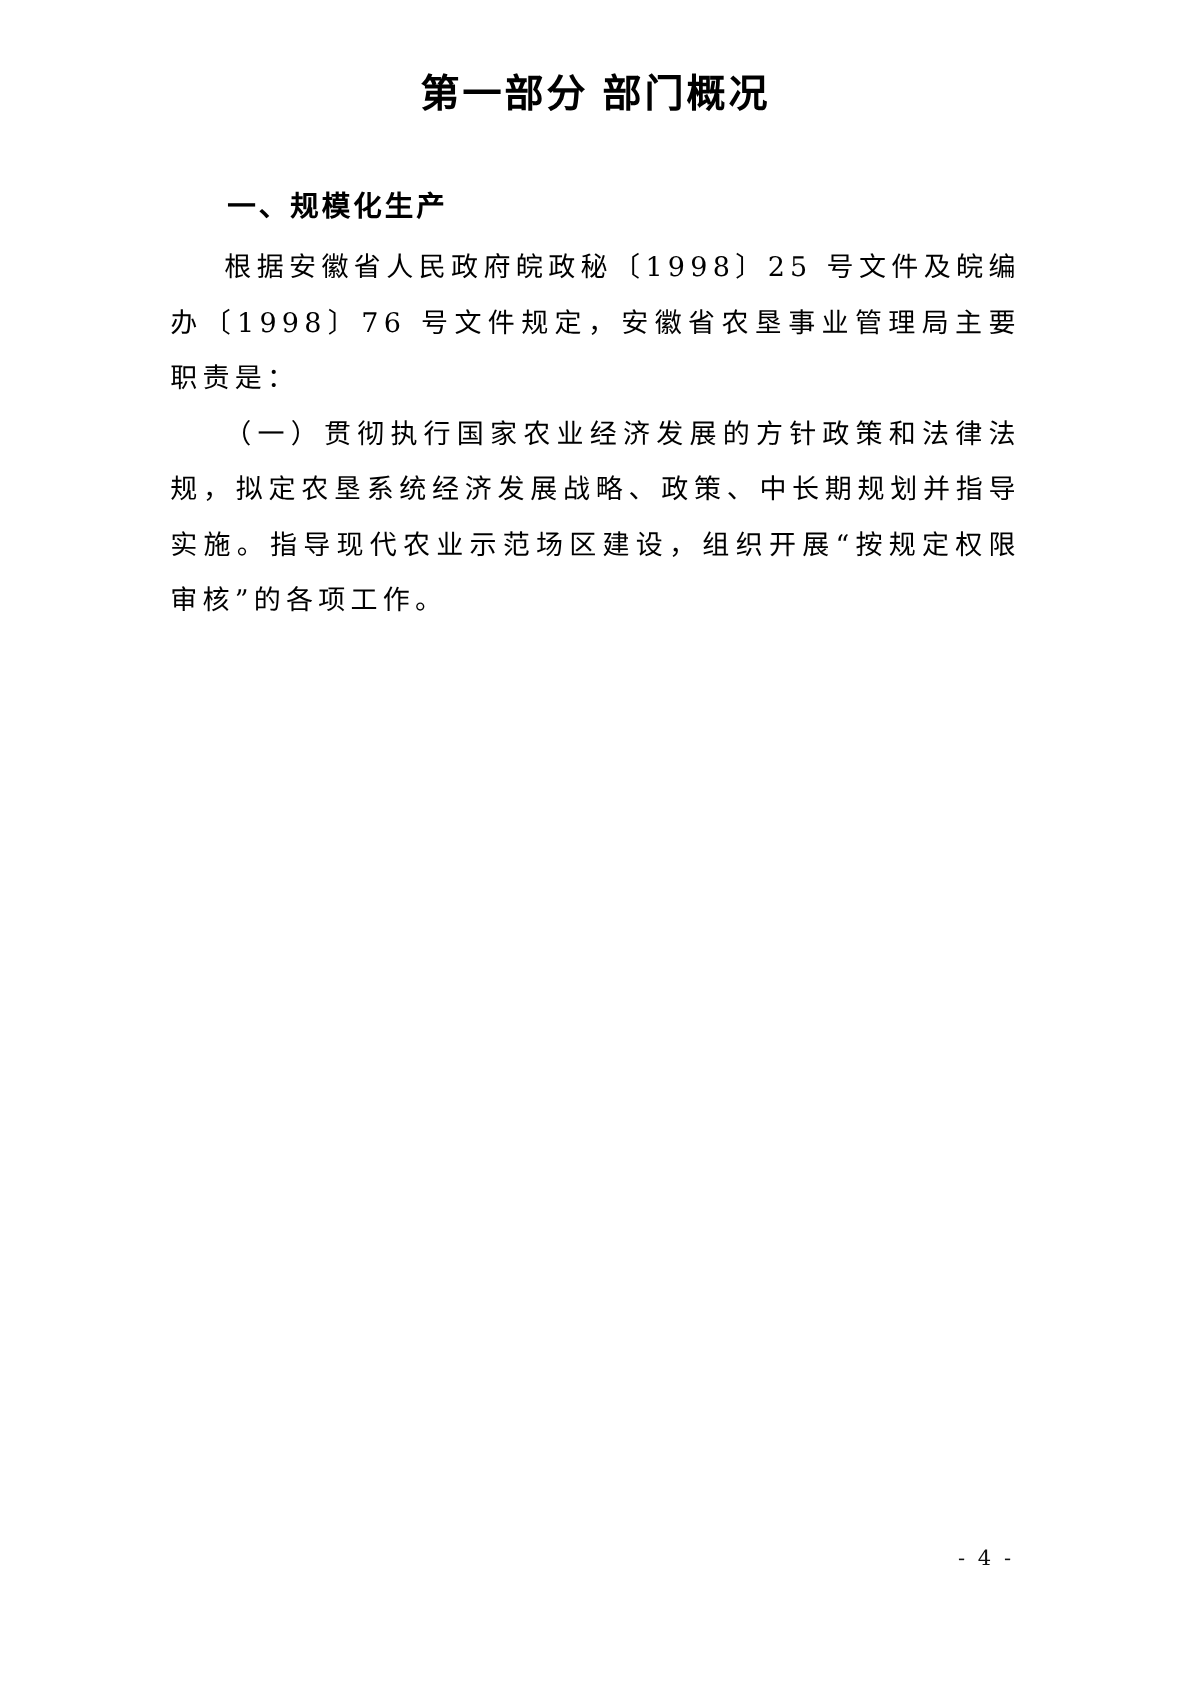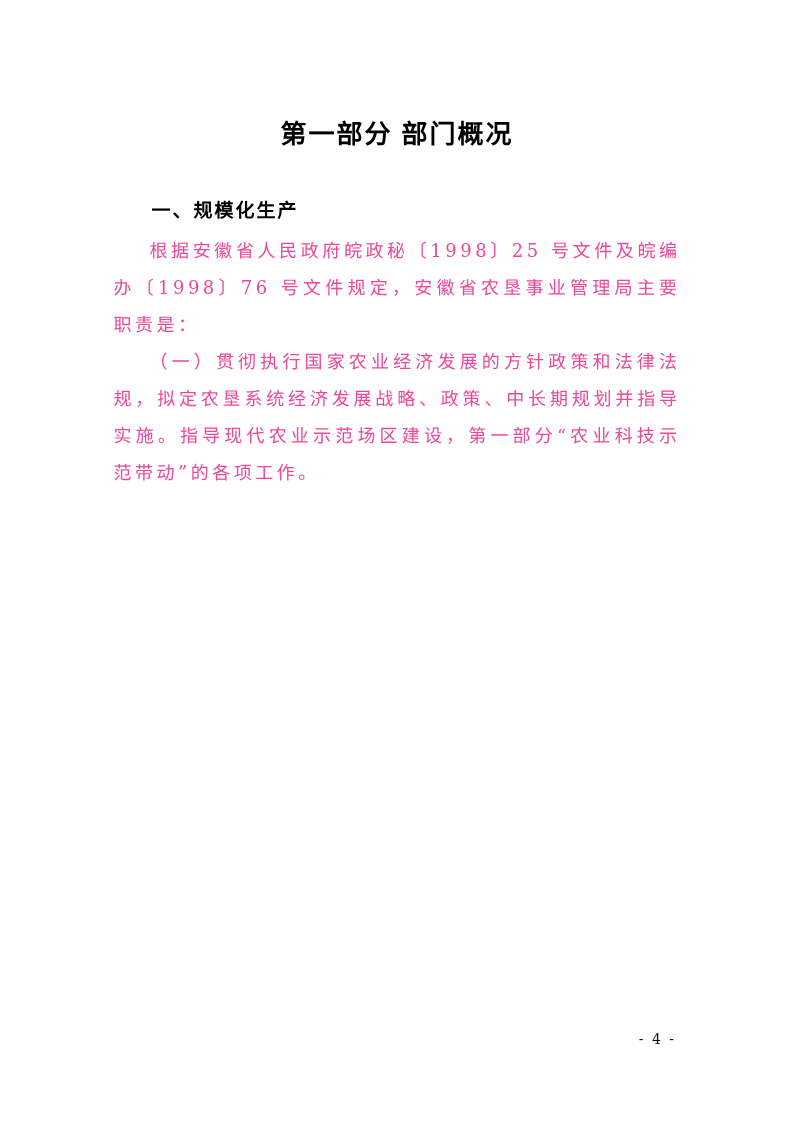--- a/index.html
+++ b/index.html
@@ -11,21 +11,21 @@
     position: relative;
     width: 794px;
     height: 1123px;
     margin: 0 auto;
     background: #ffffff;
     color: #1a1a1a;
     overflow: hidden;
     box-sizing: border-box;
   }
   .doc-title {
-    margin-top: 118px;
+    margin-top: 46px;
     text-align: center;
     font-family: "Liberation Sans", "DejaVu Sans", sans-serif;
     font-weight: bold;
     font-size: 26px;
     line-height: 32px;
     letter-spacing: 2px;
     color: #000000;
   }
   .content {
     width: 567px;
@@ -46,21 +46,21 @@
     margin-top: 6px;
   }
   .body-text p {
     margin: 0;
     font-family: "DejaVu Serif", "Liberation Serif", serif;
     font-size: 18px;
     line-height: 37px;
     letter-spacing: 3.5px;
     text-align: justify;
     text-indent: 2em;
-    color: #ec4899;
+    color: #000000;
   }
   .page-number {
     position: absolute;
     right: 118px;
     bottom: 76px;
     font-family: "DejaVu Serif", "Liberation Serif", serif;
     font-size: 14px;
     letter-spacing: 2px;
     color: #111111;
   }
@@ -71,20 +71,20 @@
 <div class="page">
 
   <h1 class="doc-title">第一部分 部门概况</h1>
 
   <div class="content">
 
     <h2 class="section-heading">一、规模化生产</h2>
 
     <div class="body-text">
       <p>根据安徽省人民政府皖政秘〔1998〕25 号文件及皖编办〔1998〕76 号文件规定，安徽省农垦事业管理局主要职责是：</p>
-      <p>（一）贯彻执行国家农业经济发展的方针政策和法律法规，拟定农垦系统经济发展战略、政策、中长期规划并指导实施。指导现代农业示范场区建设，第一部分“农业科技示范带动”的各项工作。</p>
+      <p>（一）贯彻执行国家农业经济发展的方针政策和法律法规，拟定农垦系统经济发展战略、政策、中长期规划并指导实施。指导现代农业示范场区建设，组织开展“按规定权限审核”的各项工作。</p>
     </div>
 
   </div>
 
   <div class="page-number">- 4 -</div>
 
 </div>
 
 </body></html>

